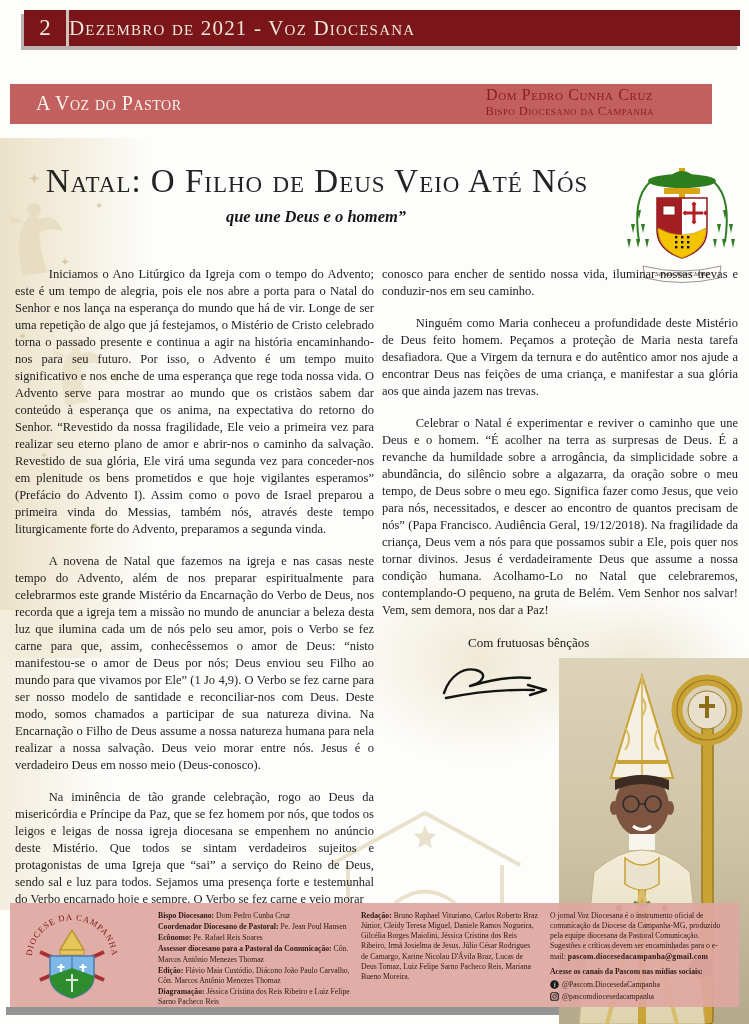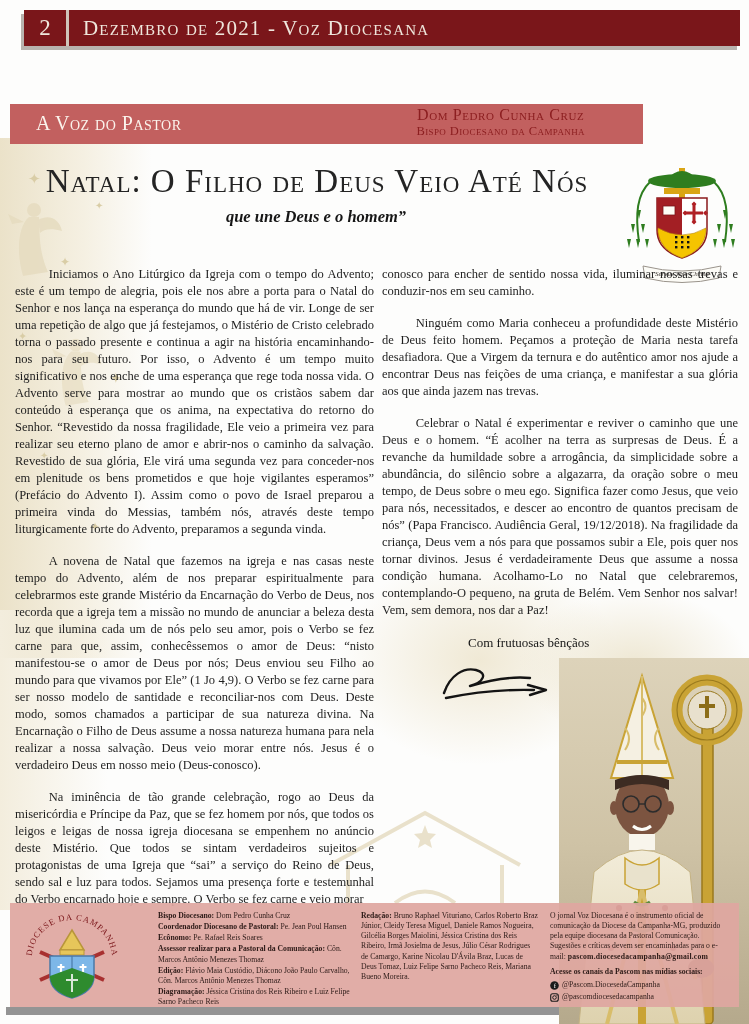--- a/index.html
+++ b/index.html
@@ -4,24 +4,24 @@
 <style>
   html,body{margin:0;padding:0;background:#ffffff;}
   .page{position:relative;width:749px;height:1024px;overflow:hidden;background:#fdfdfc;
         font-family:"Liberation Serif", serif;color:#222;}
 
   
   .top-bar{position:absolute;left:24px;top:10px;width:716px;height:36px;background:#7a161a;
            display:flex;align-items:center;box-shadow:-3px 4px 0 #b9b2ae;}
   .page-num{width:42px;height:100%;display:flex;align-items:center;justify-content:center;
             font-size:23px;color:#efe6dc;border-right:3px solid #cfc4ba;}
-  .masthead{font-variant:small-caps;font-size:21px;letter-spacing:1.2px;color:#efe6dc;padding-left:14px;}
-
-  
-  .band{position:absolute;left:10px;top:104px;width:633px;height:40px;background:#c2605f;}
+  .masthead{font-variant:small-caps;font-size:21px;letter-spacing:1.2px;color:#efe6dc;}
+
+  
+  .band{position:absolute;left:10px;top:84px;width:702px;height:40px;background:#c2605f;}
   .band-title{position:absolute;left:26px;top:8px;font-variant:small-caps;font-size:20px;
               letter-spacing:.5px;color:#fbf3ec;}
   .band-author{position:absolute;right:58px;top:2px;text-align:center;color:#8c1e20;line-height:1.15;}
   .band-author .name{font-variant:small-caps;font-size:16px;letter-spacing:.6px;}
   .band-author .role{font-variant:small-caps;font-size:12.5px;letter-spacing:.4px;}
 
   
   .decor-left{position:absolute;left:0;top:138px;width:152px;height:520px;
               background:linear-gradient(90deg,#ebe2c9 0%,#f5f0e2 55%,rgba(255,255,255,0) 100%);}
   .decor-left2{position:absolute;left:0;top:610px;width:120px;height:300px;
@@ -56,21 +56,21 @@
   
   .footer{position:absolute;left:10px;top:903px;width:729px;height:104px;z-index:4;
           background:rgba(223,167,160,.93);display:flex;box-sizing:border-box;
           padding:8px 10px 6px 8px;gap:11px;font-size:7.7px;line-height:1.32;color:#2c1a17;}
   .footer b{font-weight:bold;}
   .f-logo{width:108px;flex:none;display:flex;align-items:center;justify-content:center;}
   .f-col1{width:192px;flex:none;margin-left:21px;}
   .f-col2{width:178px;flex:none;}
   .f-col3{flex:1;}
   .f-line{margin-bottom:1px;}
-  .social-row{display:flex;align-items:flex-end;gap:3px;margin-top:1.5px;}
+  .social-row{display:flex;align-items:flex-start;gap:3px;margin-top:1.5px;}
   .social-heading{font-weight:bold;margin:5px 0 3px;}
   .email{font-weight:bold;letter-spacing:.2px;}
   .gray-strip{position:absolute;left:6px;top:1007px;width:733px;height:8px;background:#949494;z-index:2;}
 </style>
 </head>
 <body>
 
 <div class="page">
 
   <div class="decor-left"></div>
@@ -275,21 +275,21 @@
           <path d="M30 66 L52 58 L74 66 L74 68 Q72 82 52 88 Q32 82 30 68 Z" fill="#2e8b2e"></path>
           <path d="M52 64 v18 M46 70 h12" stroke="#d9e8d9" stroke-width="2"></path>
         </g>
       </svg>
     </div>
 
     <div class="f-col1">
       <div class="f-line"><b>Bispo Diocesano:</b><span> Dom Pedro Cunha Cruz</span></div>
       <div class="f-line"><b>Coordenador Diocesano de Pastoral:</b><span> Pe. Jean Poul Hansen</span></div>
       <div class="f-line"><b>Ecônomo:</b><span> Pe. Rafael Reis Soares</span></div>
-      <div class="f-line"><b>Assessor realizar para a Pastoral da Comunicação:</b><span> Côn. Marcos Antônio Menezes Thomaz</span></div>
+      <div class="f-line"><b>Assessor diocesano para a Pastoral da Comunicação:</b><span> Côn. Marcos Antônio Menezes Thomaz</span></div>
       <div class="f-line"><b>Edição:</b><span> Flávio Maia Custódio, Diácono João Paulo Carvalho, Côn. Marcos Antônio Menezes Thomaz</span></div>
       <div class="f-line"><b>Diagramação:</b><span> Jéssica Cristina dos Reis Ribeiro e Luiz Felipe Sarno Pacheco Reis</span></div>
     </div>
 
     <div class="f-col2">
       <b>Redação:</b><span> Bruno Raphael Vituriano, Carlos Roberto Braz Júnior, Cleidy Teresa Miguel, Daniele Ramos Nogueira, Gilcélia Borges Maiolini, Jéssica Cristina dos Reis Ribeiro, Irmã Josielma de Jesus, Júlio César Rodrigues de Camargo, Karine Nicolau D'Ávila Braz, Lucas de Deus Tomaz, Luiz Felipe Sarno Pacheco Reis, Mariana Bueno Moreira.</span>
     </div>
 
     <div class="f-col3">
       <span>O jornal Voz Diocesana é o instrumento oficial de comunicação da Diocese da Campanha-MG, produzido pela equipe diocesana da Pastoral Comunicação. Sugestões e críticas devem ser encaminhadas para o e-mail:</span>

